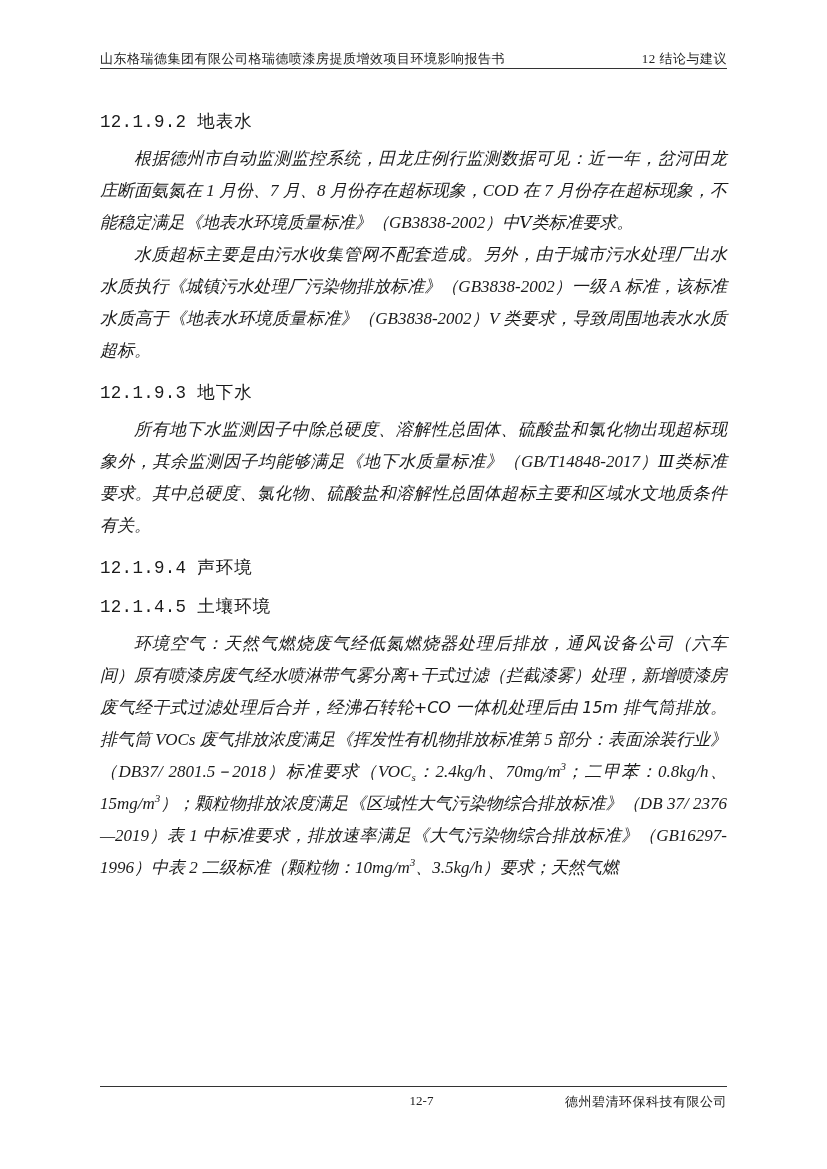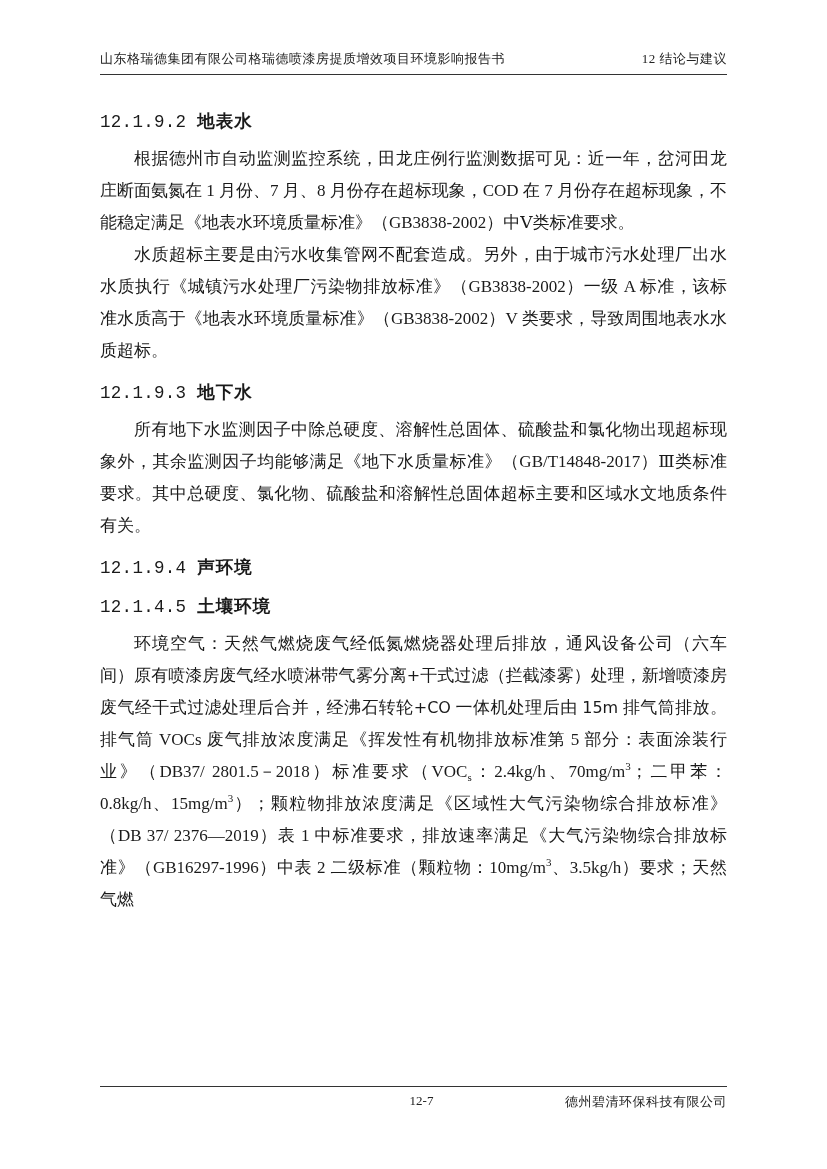--- a/index.html
+++ b/index.html
@@ -24,21 +24,20 @@
     top: 50px;
     left: 100px;
     right: 100px;
     display: flex;
     justify-content: space-between;
     align-items: flex-end;
     font-size: 13px;
     letter-spacing: 0.5px;
     color: #222;
     border-bottom: 1.5px solid #333;
-    padding-bottom: 6px;
   }
   .page-header .hdr-left { white-space: nowrap; }
   .page-header .hdr-right { white-space: nowrap; }
   
   .doc-body {
     position: absolute;
     top: 96px;
     left: 100px;
     width: 627px;
     font-size: 17px;
@@ -49,32 +48,33 @@
     font-size: 17.5px;
     line-height: 26px;
     margin: 12px 0 8px 0;
     text-align: left;
   }
   .heading .hnum {
     font-family: Liberation Mono, monospace;
     letter-spacing: 0.3px;
   }
   .heading .htitle {
-    font-weight: 700;
+    font-weight: 400;
     font-family: "DejaVu Sans", "Liberation Sans", sans-serif;
     letter-spacing: 1px;
   }
   .heading.plain {
     font-weight: 400;
     margin: 22px 0 16px 0;
     font-size: 17.5px;
   }
   .doc-body p {
     margin: 0;
     text-indent: 2em;
+    font-style: italic;
   }
   .doc-body p span { text-indent: 0; }
   sub, sup {
     font-size: 11px;
     line-height: 0;
   }
   .sans {
     font-family: "DejaVu Sans", "Liberation Sans", sans-serif;
     font-size: 16px;
   }

